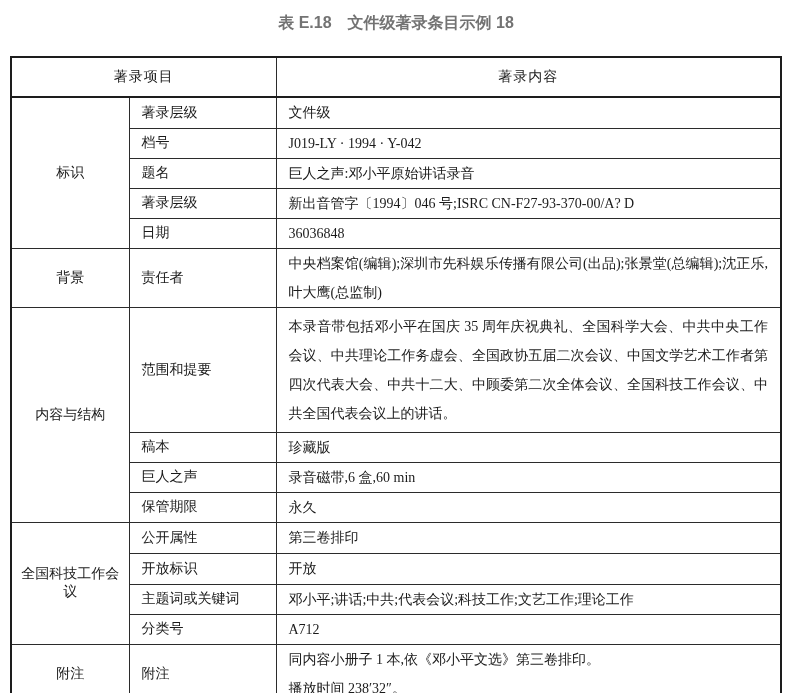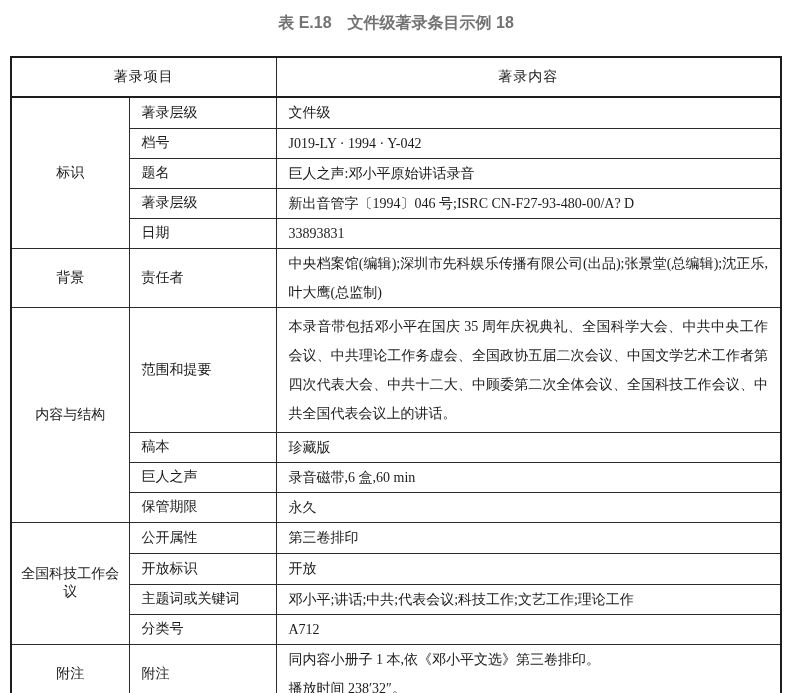--- a/index.html
+++ b/index.html
@@ -87,25 +87,25 @@
     <tr style="height:28px">
       <td>档号</td>
       <td class="value-cell">J019-LY · 1994 · Y-042</td>
     </tr>
     <tr style="height:30px">
       <td>题名</td>
       <td class="value-cell">巨人之声:邓小平原始讲话录音</td>
     </tr>
     <tr style="height:30px">
       <td>著录层级</td>
-      <td class="value-cell">新出音管字〔1994〕046 号;ISRC CN-F27-93-480-00/A? D</td>
+      <td class="value-cell">新出音管字〔1994〕046 号;ISRC CN-F27-93-370-00/A? D</td>
     </tr>
     <tr style="height:30px">
       <td>日期</td>
-      <td class="value-cell">33893831</td>
+      <td class="value-cell">36036848</td>
     </tr>
 
     <tr style="height:59px">
       <td class="group-cell">背景</td>
       <td>责任者</td>
       <td class="value-cell multiline">中央档案馆(编辑);深圳市先科娱乐传播有限公司(出品);张景堂(总编辑);沈正乐,叶大鹰(总监制)</td>
     </tr>
 
     <tr style="height:125px">
       <td class="group-cell" rowspan="4">内容与结构</td>

